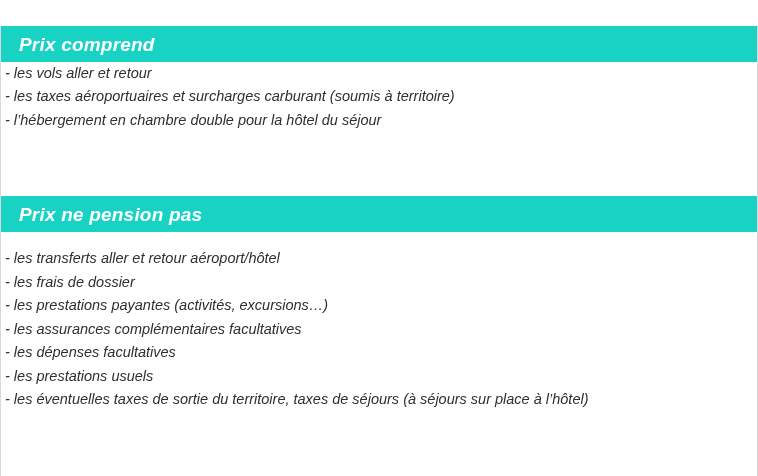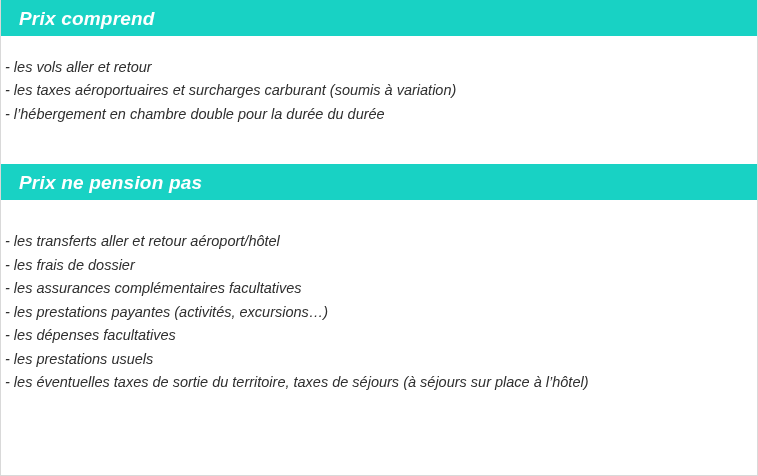--- a/index.html
+++ b/index.html
@@ -19,20 +19,21 @@
     width: 758px;
     height: 476px;
     box-sizing: border-box;
     border-left: 1px solid #d9d9d9;
     border-right: 1px solid #d9d9d9;
     border-bottom: 1px solid #d9d9d9;
     background: #ffffff;
   }
   .section {
     width: 100%;
+    margin-top: 26px;
   }
   .section-header {
     background: #18d2c4;
     height: 36px;
     display: flex;
     align-items: center;
     padding-left: 18px;
     box-sizing: border-box;
   }
   .section-header .title {
@@ -52,53 +53,53 @@
     padding: 0;
   }
   .list li {
     font-size: 14.5px;
     font-style: italic;
     color: #2f2f2f;
     line-height: 1.62;
     white-space: nowrap;
   }
   .spacer-1 { height: 28px; }
-  .included-body { padding-top: 20px; }
-  .excluded-body { padding-top: 30px; }
+  .included-body { padding-top: 0; }
+  .excluded-body { padding-top: 15px; }
 </style>
 </head>
 <body>
 
 <div class="page">
 
   <section class="section">
     <div class="section-header">
       <span class="title">Prix comprend</span>
     </div>
     <div class="section-body included-body">
       <ul class="list">
         <li>- les vols aller et retour</li>
-        <li>- les taxes aéroportuaires et surcharges carburant (soumis à variation)</li>
-        <li>- l’hébergement en chambre double pour la durée du durée</li>
+        <li>- les taxes aéroportuaires et surcharges carburant (soumis à territoire)</li>
+        <li>- l’hébergement en chambre double pour la hôtel du séjour</li>
       </ul>
     </div>
   </section>
 
   <div class="spacer-1"></div>
 
   <section class="section">
     <div class="section-header">
       <span class="title">Prix ne pension pas</span>
     </div>
     <div class="section-body excluded-body">
       <ul class="list">
         <li>- les transferts aller et retour aéroport/hôtel</li>
         <li>- les frais de dossier</li>
+        <li>- les prestations payantes (activités, excursions…)</li>
         <li>- les assurances complémentaires facultatives</li>
-        <li>- les prestations payantes (activités, excursions…)</li>
         <li>- les dépenses facultatives</li>
         <li>- les prestations usuels</li>
         <li>- les éventuelles taxes de sortie du territoire, taxes de séjours (à séjours sur place à l’hôtel)</li>
       </ul>
     </div>
   </section>
 
 </div>
 
 </body></html>

